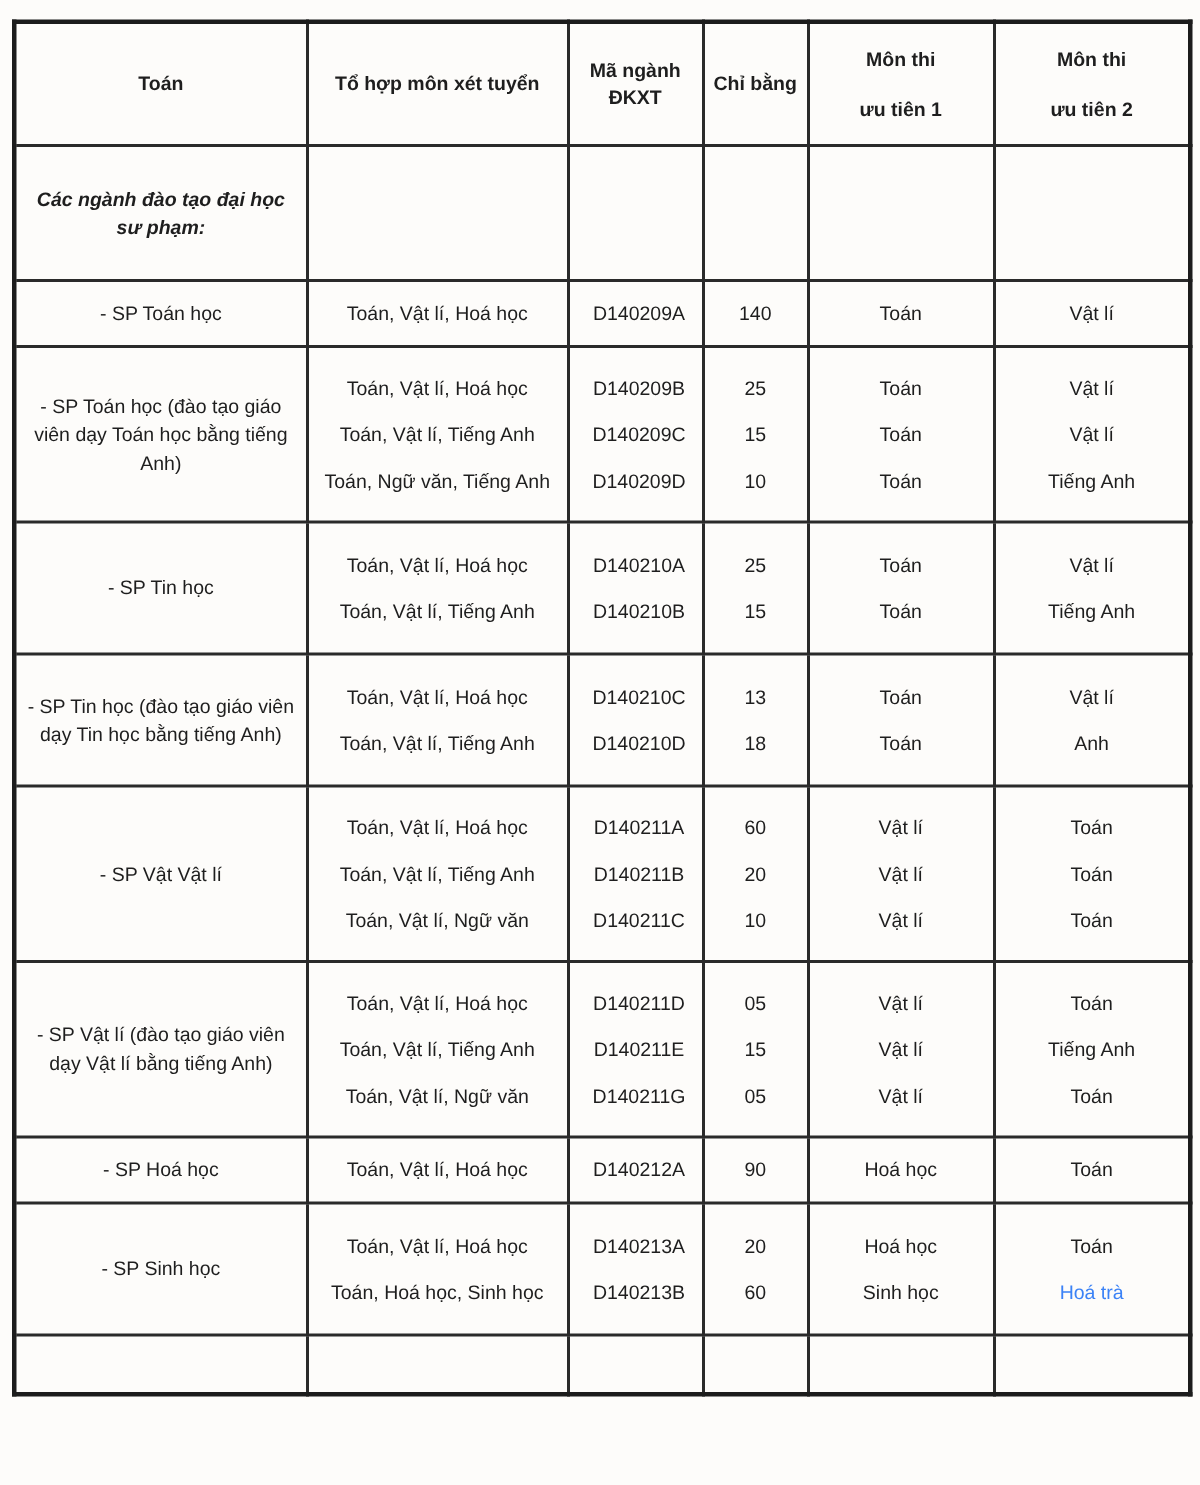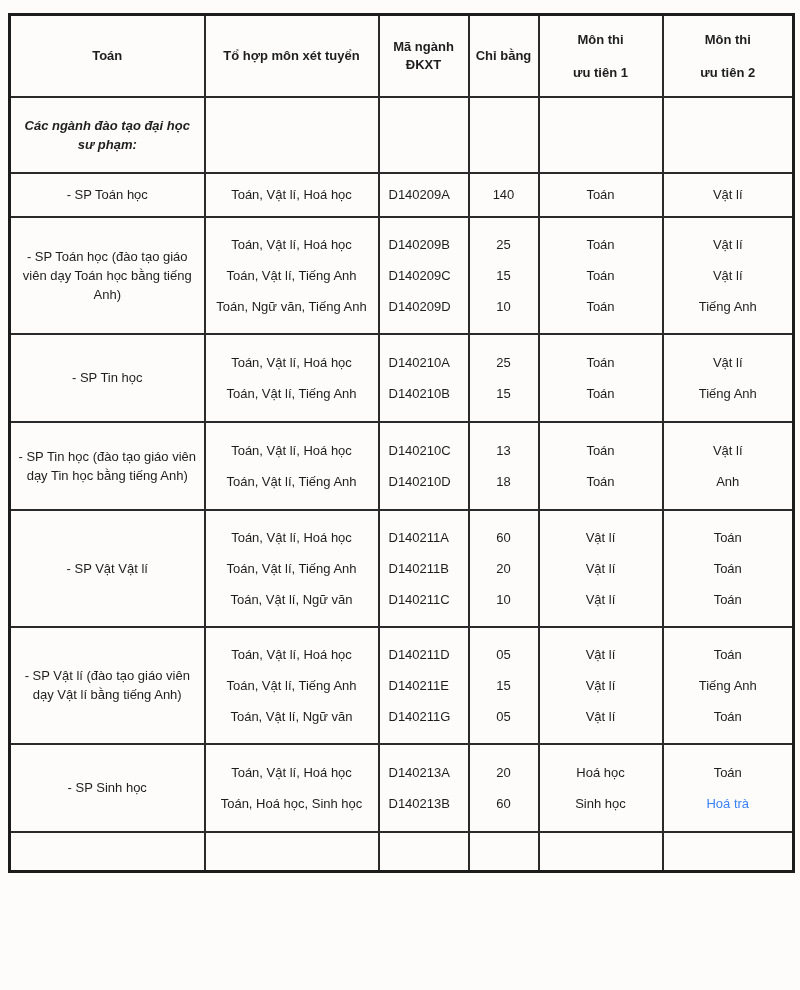--- a/index.html
+++ b/index.html
@@ -23,27 +23,27 @@
     padding: 2px 4px;
     vertical-align: middle;
     text-align: center;
     font-size: 13px;
     overflow: hidden;
   }
   th { font-weight: 700; }
   .hline { line-height: 18px; }
   .spread .hline { line-height: 33px; }
   tr.header-row  { height: 82px; }
-  tr.group-row   { height: 76px; }
+  tr.group-row   { height: 90px; }
   tr.lines-1     { height: 44px; margin-top: 38px; }
   tr.lines-2     { height: 88px; }
   tr.lines-3     { height: 117px; }
   tr.partial-row { height: 40px; }
   .line { line-height: 31px; white-space: nowrap; }
-  td.col-ma-nganh { text-align: left; padding-left: 9px; }
+  td.col-ma-nganh { text-align: center; padding-left: 9px; }
   td.col-ma-nganh .line { font-weight: 400; }
   .nganh-label { line-height: 19px; padding: 6px 0; }
   .group-label {
     font-weight: 700; font-style: italic;
     line-height: 19px; padding: 4px 0;
   }
   .faint { color: #3b82f6; }
 </style>
 </head>
 <body>
@@ -247,20 +247,40 @@
             <div class="line">Vật lí</div>
             <div class="line">Vật lí</div>
             <div class="line">Vật lí</div>
           </td>
           <td class="col-uu-tien-2">
             <div class="line">Toán</div>
             <div class="line">Tiếng Anh</div>
             <div class="line">Toán</div>
           </td>
         </tr>
+        <tr class="lines-1">
+          <td class="col-nganh">
+            <div class="nganh-label">- SP Hoá học</div>
+          </td>
+          <td class="col-to-hop">
+            <div class="line">Toán, Vật lí, Hoá học</div>
+          </td>
+          <td class="col-ma-nganh">
+            <div class="line">D140212A</div>
+          </td>
+          <td class="col-chi-tieu">
+            <div class="line">90</div>
+          </td>
+          <td class="col-uu-tien-1">
+            <div class="line">Hoá học</div>
+          </td>
+          <td class="col-uu-tien-2">
+            <div class="line">Toán</div>
+          </td>
+        </tr>
         <tr class="lines-2">
           <td class="col-nganh">
             <div class="nganh-label">- SP Sinh học</div>
           </td>
           <td class="col-to-hop">
             <div class="line">Toán, Vật lí, Hoá học</div>
             <div class="line">Toán, Hoá học, Sinh học</div>
           </td>
           <td class="col-ma-nganh">
             <div class="line">D140213A</div>

